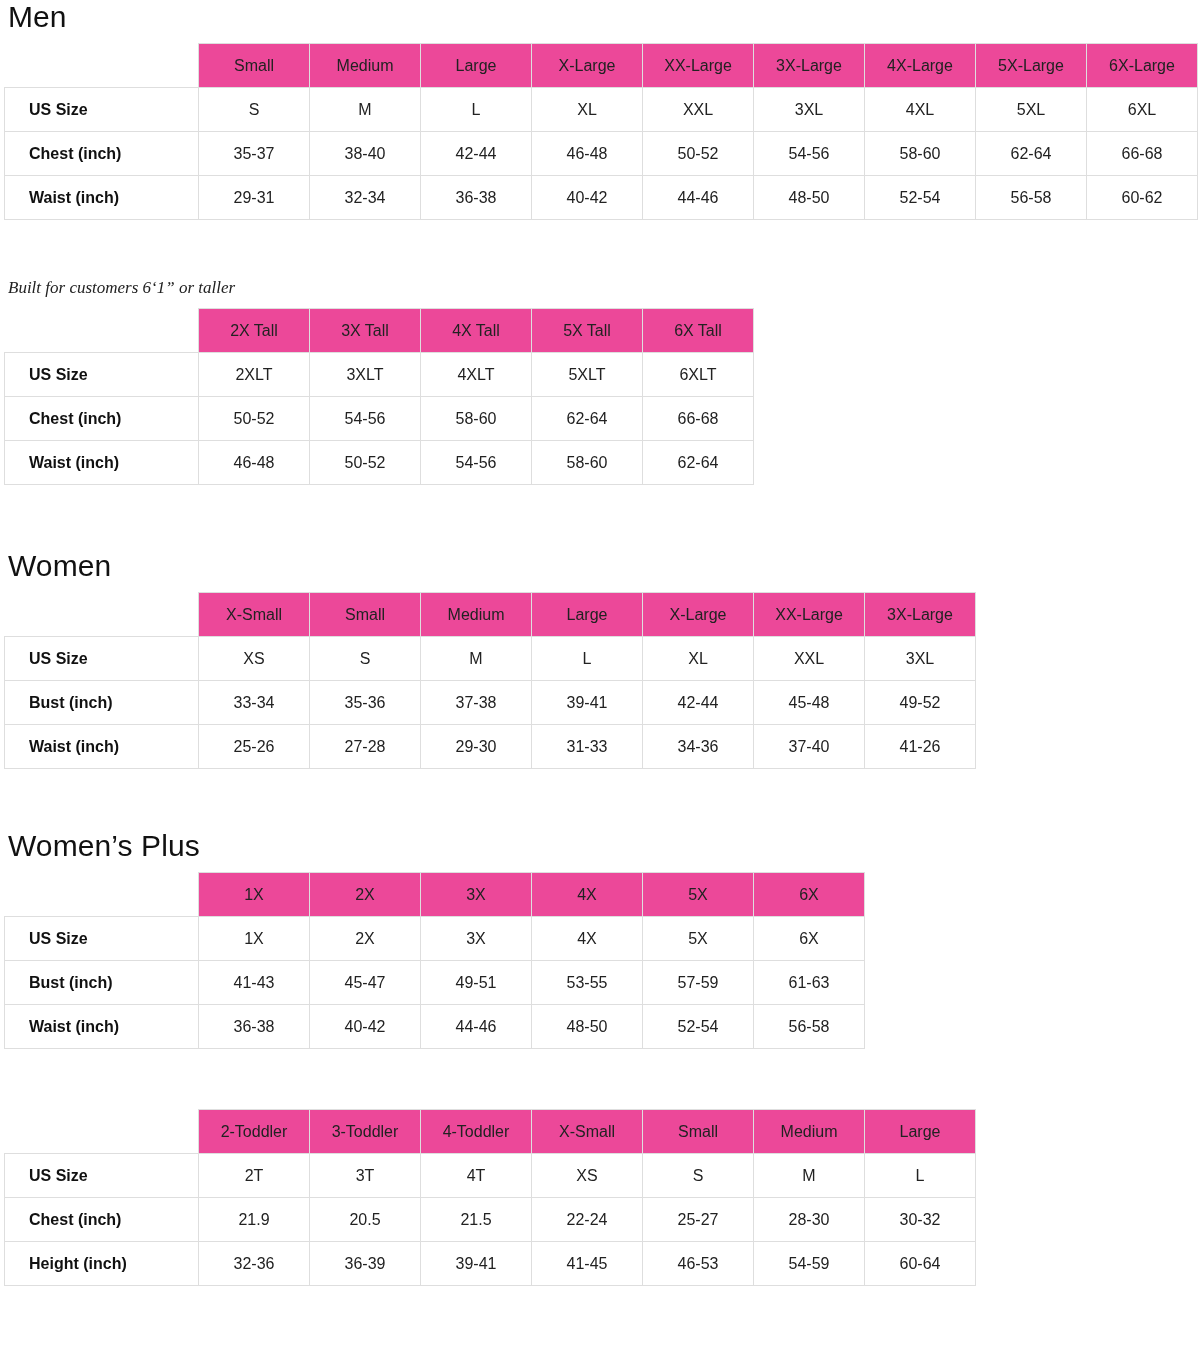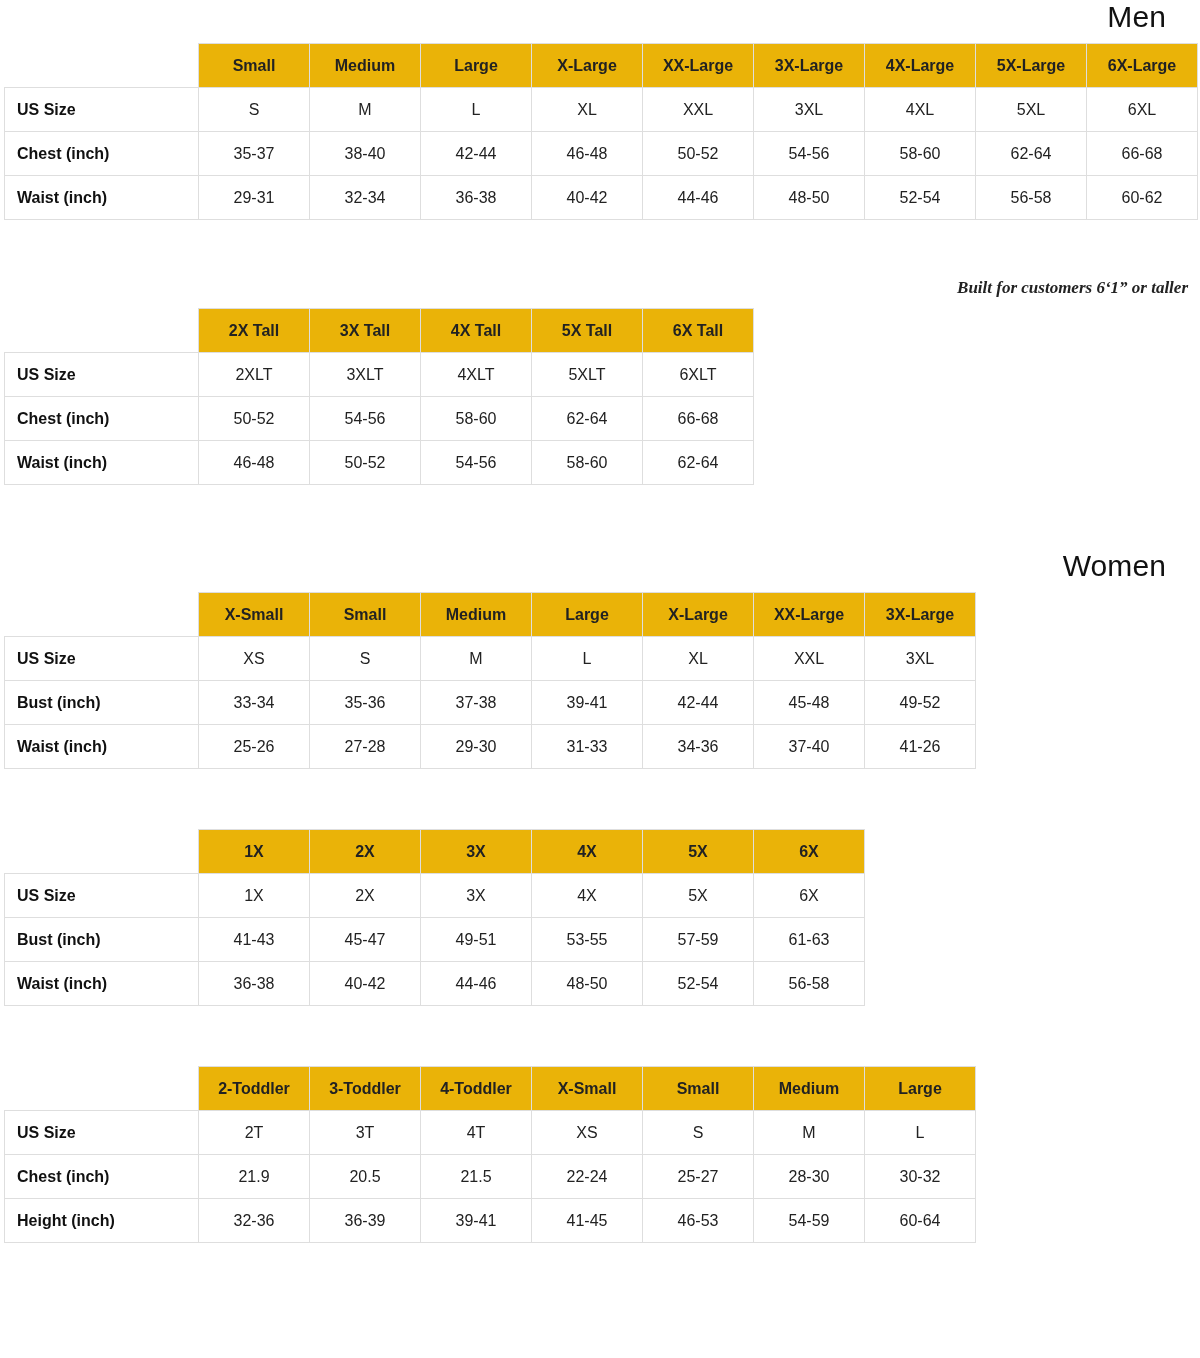--- a/index.html
+++ b/index.html
@@ -20,35 +20,33 @@
     padding: 0 0 10px 0;
   }
   .section {
     margin: 0 0 0 0;
   }
   .section-head {
     display: flex;
     align-items: baseline;
     gap: 22px;
     padding: 0 12px 10px 8px;
-    justify-content: flex-end;
   }
   .section-title {
     font-size: 30px;
     font-weight: 400;
     color: #111111;
     letter-spacing: 0.1px;
     line-height: 1.1;
   }
   .section-note {
     font-size: 17px;
     font-style: italic;
     color: #222222;
     font-family: "Liberation Serif", serif;
-    font-weight: bold;
   }
   table.size-table {
     border-collapse: collapse;
     table-layout: fixed;
     margin: 0 0 0 4px;
   }
   table.size-table td,
   table.size-table th {
     border: 1px solid #dedede;
     height: 44px;
@@ -61,29 +59,29 @@
     box-sizing: border-box;
     overflow: hidden;
     white-space: nowrap;
   }
   table.size-table th.corner {
     border-top: none;
     border-left: none;
     background: #ffffff;
   }
   table.size-table th.colhead {
-    font-weight: 700;
+    font-weight: 400;
     color: #222222;
-    background: #eab308;
+    background: #ec4899;
   }
   table.size-table th.rowhead {
     text-align: left;
     font-weight: 700;
     color: #111111;
-    padding-left: 12px;
+    padding-left: 24px;
     background: #ffffff;
   }
   .col-label { width: 194px; }
   .col-data { width: 111px; }
   .gap-1 { height: 58px; }
   .gap-2 { height: 64px; }
   .gap-3 { height: 60px; }
   .gap-4 { height: 60px; }
 </style>
 </head>
@@ -273,20 +271,24 @@
         <td>37-40</td>
         <td>41-26</td>
       </tr>
     </tbody>
       </table>
   </div>
 
   <div class="gap-3"></div>
 
   <div class="section">
+    <div class="section-head">
+      <div class="section-title">Women’s  Plus</div>
+      <div class="section-note"></div>
+    </div>
     <table class="size-table">
       <colgroup>
         <col class="col-label">
           <col class="col-data">
           <col class="col-data">
           <col class="col-data">
           <col class="col-data">
           <col class="col-data">
           <col class="col-data">
       </colgroup>

